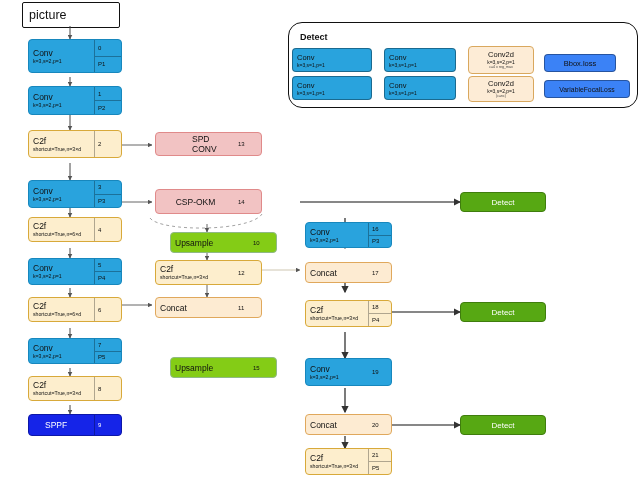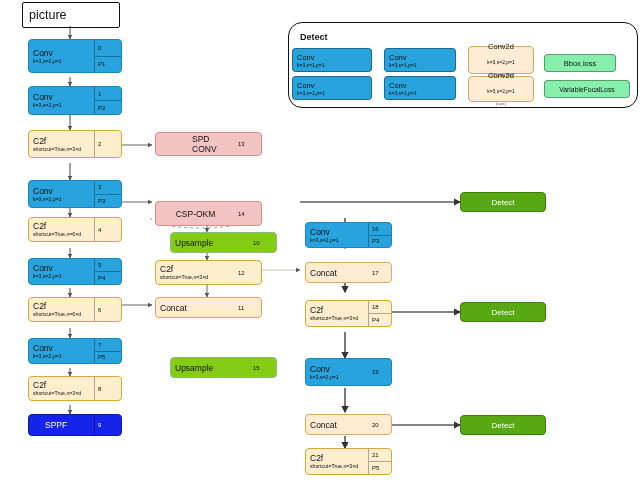--- a/index.html
+++ b/index.html
@@ -19,25 +19,25 @@
   .nd .idx{width:26px;border-left:1px solid rgba(0,0,0,.30);display:flex;flex-direction:column;}
   .nd .idx .i1,.nd .idx .i2{flex:1;display:flex;align-items:center;padding-left:3px;}
   .nd .idx .i2{border-top:1px solid rgba(0,0,0,.30);}
   .t1{font-size:8.5px;line-height:10px;color:#111;}
   .t2{font-size:5.2px;line-height:6.5px;color:#111;}
   .inum{font-size:6px;color:#111;}
 
   .blue{background:#29a3dd;border-color:#1787bd;}
   .dblue{background:#1524e8;border-color:#0d17a8;padding-left:12px;}
   .tan{background:#fdeecd;border-color:#d8a93a;}
-  .tan2{background:#fdebd2;border-color:#e0a85c;gap:8px;}
+  .tan2{background:#fdebd2;border-color:#e0a85c;}
   .pink{background:#f2c3c3;border-color:#e08a8a;}
   .green{background:#84cc16;border-color:#8fb985;margin-left:15px;}
   .grn{background:#57a813;border-color:#3f7d0d;}
-  .purple{background:#86efac;border-color:#b79ccd;}
+  .purple{background:#3b82f6;border-color:#b79ccd;}
 
   
   .ctr{display:flex;align-items:center;justify-content:center;}
 
   .picbox{position:absolute;border:1.4px solid #111;background:#fff;border-radius:2px;
           display:flex;align-items:center;padding-left:6px;font-size:12.5px;color:#111;}
 
   
   .detect-panel{position:absolute;border:1.3px solid #111;border-radius:14px;background:#fff;}
   .detect-title{position:absolute;font-size:9px;font-weight:bold;color:#111;}
@@ -228,21 +228,21 @@
 
   <div class="node nd pink" style="left:155px;top:132px;width:107px;height:24px;">
     <div class="txt ctr" style="justify-content:center;padding-left:36px;">
       <div class="t1">SPD CONV</div>
     </div>
     <div class="idx" style="border-left:none;">
       <div class="i1 inum">13</div>
     </div>
   </div>
 
-  <div class="node nd pink" style="left:155px;top:201px;width:107px;height:25px;">
+  <div class="node nd pink" style="left:155px;top:189px;width:107px;height:25px;">
     <div class="txt ctr" style="justify-content:center;">
       <div class="t1">CSP-OKM</div>
     </div>
     <div class="idx" style="border-left:none;">
       <div class="i1 inum">14</div>
     </div>
   </div>
 
   <div class="node nd green" style="left:155px;top:232px;width:107px;height:21px;">
     <div class="txt">

